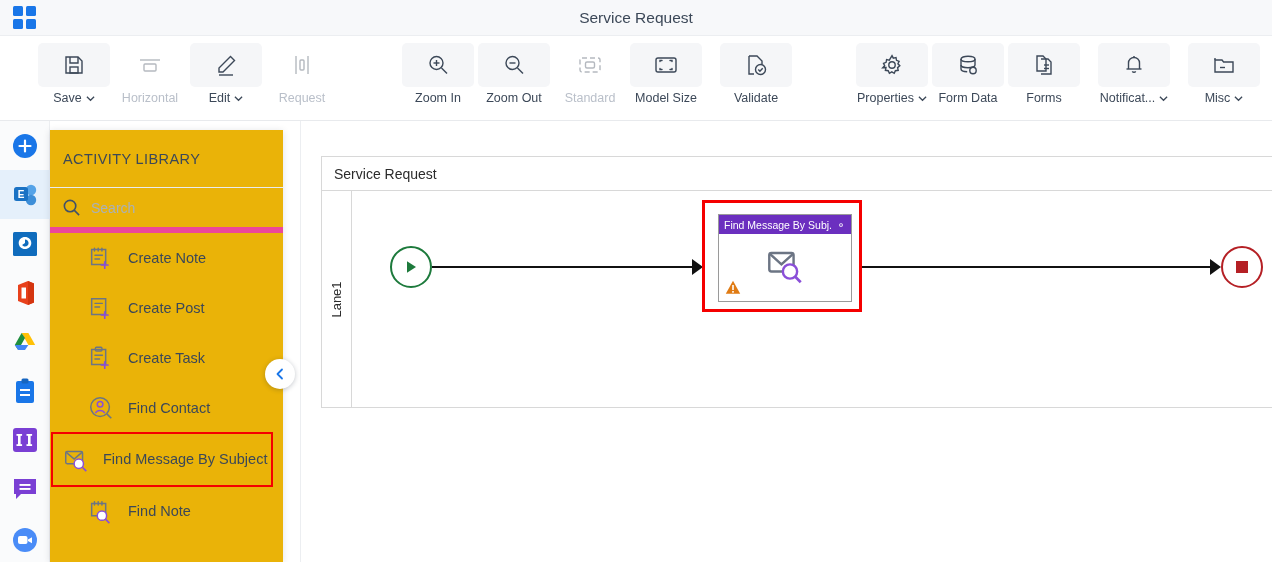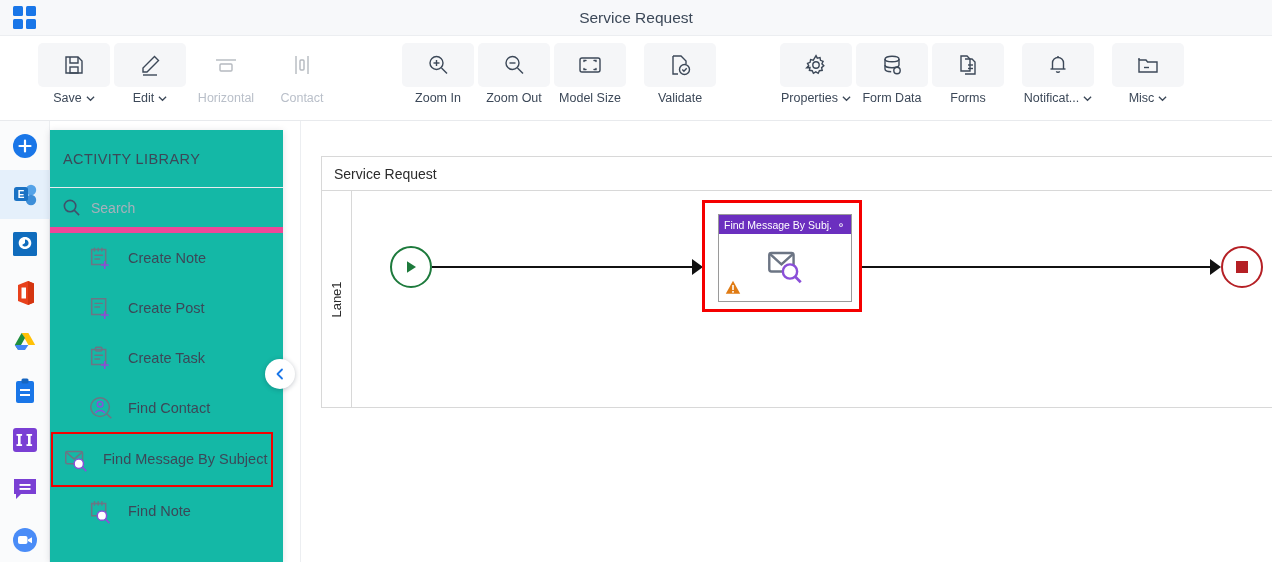--- a/index.html
+++ b/index.html
@@ -61,21 +61,21 @@
   }
   .rail-item {
     position: relative; width: 50px; height: 49px;
     display: flex; align-items: center; justify-content: center; cursor: pointer;
   }
   .rail-item.active { background: #e5f0fb; }
 
   
   .panel {
     position: absolute; left: 50px; top: 130px; width: 233px; height: 432px;
-    background: #14b8a6;
+    background: #eab308;
     box-shadow: 0 1px 7px rgba(20,30,50,.13);
   }
   .panel-title {
     height: 58px; line-height: 58px; padding-left: 13px;
     font-size: 14.5px; letter-spacing: .4px; color: #3c4858;
     border-bottom: 1px solid #e9ebee;
   }
   .search-row {
     height: 45px; display: flex; align-items: center; gap: 10px;
     padding-left: 12px; border-bottom: 6px solid #ec4899;
@@ -191,54 +191,54 @@
         </svg>
       </div>
       <div class="tb-label">
         <span>Save</span>
         <svg class="caret" viewBox="0 0 10 10">
             <path d="M1 3l4 4 4-4" stroke="#3c4858" stroke-width="1.4" fill="none"></path>
           </svg>
       </div>
     </div>
 
+    <div class="tb-item disabled plain">
+      <div class="tb-btn">
+        <svg width="26" height="24" viewBox="0 0 26 24" fill="none" stroke="#3c4858" stroke-width="1.4">
+          <line x1="3" y1="7" x2="23" y2="7"></line>
+            <rect x="7" y="11" width="12" height="7" rx="1"></rect>
+        </svg>
+      </div>
+      <div class="tb-label">Horizontal</div>
+    </div>
+
     <div class="tb-item">
       <div class="tb-btn">
         <svg width="24" height="24" viewBox="0 0 24 24" fill="none" stroke="#3c4858" stroke-width="1.4">
           <path d="M16.5 3.5l4 4L9 19H5v-4z"></path>
             <path d="M5 22h14"></path>
         </svg>
       </div>
       <div class="tb-label">
         <span>Edit</span>
         <svg class="caret" viewBox="0 0 10 10">
             <path d="M1 3l4 4 4-4" stroke="#3c4858" stroke-width="1.4" fill="none"></path>
           </svg>
       </div>
     </div>
 
     <div class="tb-item disabled plain">
       <div class="tb-btn">
-        <svg width="26" height="24" viewBox="0 0 26 24" fill="none" stroke="#3c4858" stroke-width="1.4">
-          <line x1="3" y1="7" x2="23" y2="7"></line>
-            <rect x="7" y="11" width="12" height="7" rx="1"></rect>
-        </svg>
-      </div>
-      <div class="tb-label">Horizontal</div>
-    </div>
-
-    <div class="tb-item disabled plain">
-      <div class="tb-btn">
         <svg width="24" height="24" viewBox="0 0 24 24" fill="none" stroke="#3c4858" stroke-width="1.4">
           <line x1="6" y1="3" x2="6" y2="21"></line>
             <line x1="18" y1="3" x2="18" y2="21"></line>
             <rect x="10" y="7" width="4" height="10" rx="1"></rect>
         </svg>
       </div>
-      <div class="tb-label">Contact</div>
+      <div class="tb-label">Request</div>
     </div>
 
     <div class="tb-item gap-l">
       <div class="tb-btn">
         <svg width="24" height="24" viewBox="0 0 24 24" fill="none" stroke="#3c4858" stroke-width="1.4">
           <circle cx="10.5" cy="10" r="6.5"></circle>
             <line x1="15.5" y1="15" x2="21" y2="20.5"></line>
           <line x1="7.5" y1="10" x2="13.5" y2="10"></line>
             <line x1="10.5" y1="7" x2="10.5" y2="13"></line>
         </svg>
@@ -250,20 +250,29 @@
       <div class="tb-btn">
         <svg width="24" height="24" viewBox="0 0 24 24" fill="none" stroke="#3c4858" stroke-width="1.4">
           <circle cx="10.5" cy="10" r="6.5"></circle>
             <line x1="15.5" y1="15" x2="21" y2="20.5"></line>
           <line x1="7.5" y1="10" x2="13.5" y2="10"></line>
         </svg>
       </div>
       <div class="tb-label">Zoom Out</div>
     </div>
 
+    <div class="tb-item disabled plain">
+      <div class="tb-btn">
+        <svg width="26" height="24" viewBox="0 0 26 24" fill="none" stroke="#3c4858" stroke-width="1.4" stroke-dasharray="5 3">
+          <rect x="3" y="5" width="20" height="14" rx="2"></rect>
+          <rect x="8.5" y="9" width="9" height="6" rx="1.5" stroke-dasharray="0"></rect>
+        </svg>
+      </div>
+      <div class="tb-label">Standard</div>
+    </div>
 
     <div class="tb-item">
       <div class="tb-btn">
         <svg width="26" height="24" viewBox="0 0 26 24" fill="none" stroke="#3c4858" stroke-width="1.4">
           <rect x="3" y="5" width="20" height="14" rx="2"></rect>
           <path d="M7 8.5V7.5h2M19 8.5V7.5h-2M7 15.5v1h2M19 15.5v1h-2" stroke-linecap="round"></path>
         </svg>
       </div>
       <div class="tb-label">Model Size</div>
     </div>

